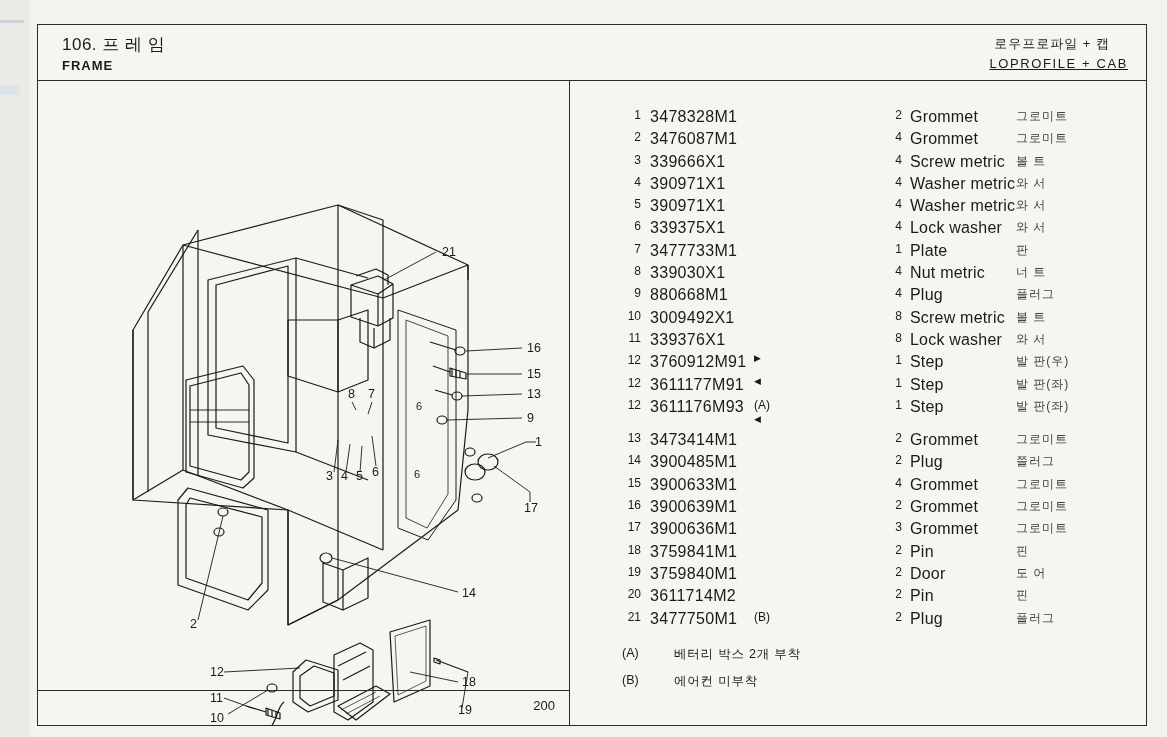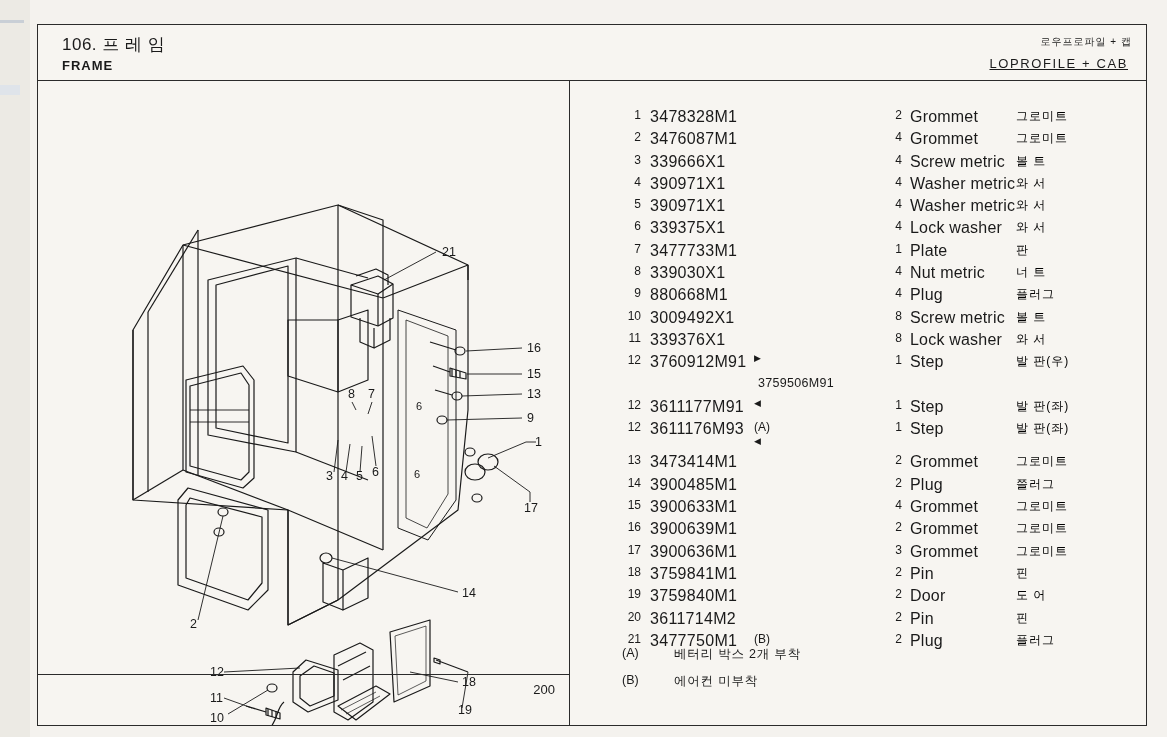--- a/index.html
+++ b/index.html
@@ -10,46 +10,46 @@
   .edge1{position:absolute;left:0;top:0;width:30px;height:737px;background:#eceae4;}
   .edge2{position:absolute;left:0;top:20px;width:24px;height:3px;background:#c9cfd6;}
   .edge3{position:absolute;left:0;top:85px;width:20px;height:10px;background:#dfe4ea;}
 
   .sheet{position:absolute;left:37px;top:24px;width:1108px;height:700px;background:#f7f5f1;border:1px solid #2b2b2b;}
 
   
   .header{position:absolute;left:0;top:0;width:1108px;height:55px;border-bottom:1px solid #2b2b2b;}
   .hdr-num{position:absolute;left:24px;top:8px;font-size:17px;color:#1a1a1a;letter-spacing:0.5px;}
   .hdr-sub{position:absolute;left:24px;top:33px;font-size:13px;color:#1a1a1a;letter-spacing:1px;font-weight:bold;}
-  .hdr-right-ko{position:absolute;right:14px;top:10px;font-size:10px;color:#1a1a1a;letter-spacing:1px;}
+  .hdr-right-ko{position:absolute;right:36px;top:10px;font-size:13px;color:#1a1a1a;letter-spacing:1px;}
   .hdr-right-en{position:absolute;right:18px;top:31px;font-size:13px;color:#1a1a1a;letter-spacing:1.6px;text-decoration:underline;}
 
   
   .vdiv{position:absolute;left:531px;top:55px;width:1px;height:645px;background:#2b2b2b;}
 
   
   .figure{position:absolute;left:0;top:55px;width:531px;height:645px;}
   .figure svg{display:block;}
 
   
-  .pagenum{position:absolute;left:0;bottom:16px;width:531px;height:34px;border-top:1px solid #2b2b2b;}
+  .pagenum{position:absolute;left:0;bottom:0;width:531px;height:34px;border-top:1px solid #2b2b2b;}
   .pagenum span{position:absolute;right:14px;top:7px;font-size:13px;color:#1a1a1a;}
 
   
   .table{position:absolute;left:532px;top:55px;width:576px;height:645px;}
   .rows{position:absolute;left:0;top:28px;width:576px;}
   .row{position:relative;height:22.3px;}
   .c-idx{position:absolute;left:49px;width:22px;text-align:right;font-size:12px;color:#1a1a1a;}
   .c-pn{position:absolute;left:80px;font-size:16px;color:#1a1a1a;letter-spacing:0.3px;}
   .c-note{position:absolute;left:184px;font-size:12px;color:#1a1a1a;}
   .c-arrow{position:absolute;left:184px;font-size:9px;color:#1a1a1a;}
   .c-alt{position:absolute;left:188px;font-size:12.5px;color:#1a1a1a;letter-spacing:0.3px;}
   .c-qty{position:absolute;left:322px;width:10px;text-align:right;font-size:12px;color:#1a1a1a;}
   .c-desc{position:absolute;left:340px;font-size:16px;color:#1a1a1a;letter-spacing:0.2px;}
-  .c-ko{position:absolute;left:446px;font-size:12px;color:#000000;letter-spacing:1px;}
+  .c-ko{position:absolute;left:446px;font-size:12px;color:#404040;letter-spacing:1px;}
 
   .footnotes{position:absolute;left:52px;top:566px;width:500px;}
   .fn{position:relative;height:27px;font-size:12.5px;color:#1a1a1a;}
   .fn .mk{position:absolute;left:0;top:0;}
   .fn .tx{position:absolute;left:52px;top:0;letter-spacing:0.8px;}
 
   .lbl{font-size:12.5px;fill:#1a1a1a;font-family:"Liberation Sans",sans-serif;}
   .lbl-s{font-size:11px;fill:#1a1a1a;font-family:"Liberation Sans",sans-serif;}
 </style>
 </head>
@@ -315,23 +315,20 @@
 
         <div class="row">
           <span class="c-idx">12</span>
           <span class="c-pn">3760912M91</span>
           <span class="c-arrow">▶</span>
           <span class="c-qty">1</span>
           <span class="c-desc">Step</span>
           <span class="c-ko">발  판(우)</span>
         </div>
 
-        <div class="row">
-          <span class="c-alt">3759506M91</span>
-        </div>
 
         <div class="row">
           <span class="c-idx">12</span>
           <span class="c-pn">3611177M91</span>
           <span class="c-arrow">◀</span>
           <span class="c-qty">1</span>
           <span class="c-desc">Step</span>
           <span class="c-ko">발  판(좌)</span>
         </div>
 

